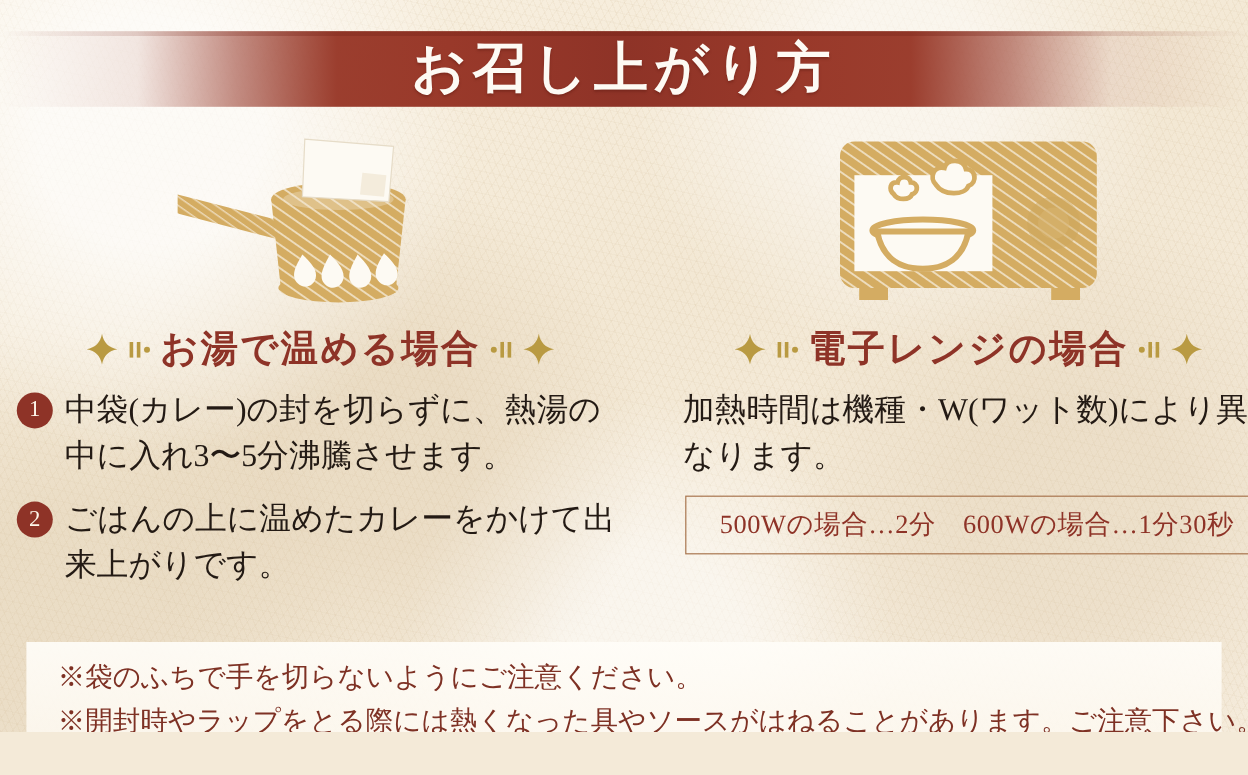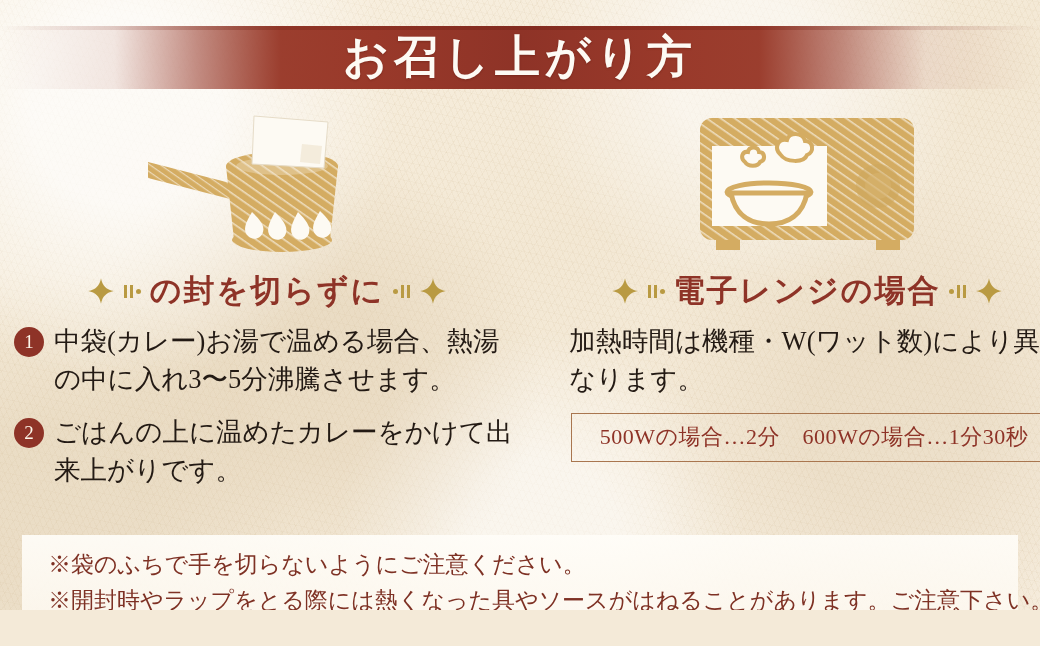--- a/index.html
+++ b/index.html
@@ -252,35 +252,35 @@
 
     <div class="section-heading">
       <svg class="ornament-star" viewBox="0 0 24 24" aria-hidden="true">
         <path d="M12 1 C13.2 7.4 16.6 10.8 23 12 C16.6 13.2 13.2 16.6 12 23 C10.8 16.6 7.4 13.2 1 12 C7.4 10.8 10.8 7.4 12 1 Z" fill="#b99a42"></path>
       </svg>
       <span class="ornament-ticks">
         <span class="tick-bar"></span>
           <span class="tick-bar"></span>
           <span class="tick-dot"></span>
       </span>
-      <span class="section-heading-text">の封を切らずに</span>
+      <span class="section-heading-text">お湯で温める場合</span>
       <span class="ornament-ticks">
         <span class="tick-dot"></span>
           <span class="tick-bar"></span>
           <span class="tick-bar"></span>
       </span>
       <svg class="ornament-star" viewBox="0 0 24 24" aria-hidden="true">
         <path d="M12 1 C13.2 7.4 16.6 10.8 23 12 C16.6 13.2 13.2 16.6 12 23 C10.8 16.6 7.4 13.2 1 12 C7.4 10.8 10.8 7.4 12 1 Z" fill="#b99a42"></path>
       </svg>
     </div>
 
     <ul id="steps-list">
       <li class="step-item">
         <span class="step-badge">1</span>
-        <span class="step-text">中袋(カレー)お湯で温める場合、熱湯の中に入れ3〜5分沸騰させます。</span>
+        <span class="step-text">中袋(カレー)の封を切らずに、熱湯の中に入れ3〜5分沸騰させます。</span>
       </li>
       <li class="step-item">
         <span class="step-badge">2</span>
         <span class="step-text">ごはんの上に温めたカレーをかけて出来上がりです。</span>
       </li>
     </ul>
   </div>
 
   <div class="column" id="column-microwave">
 

